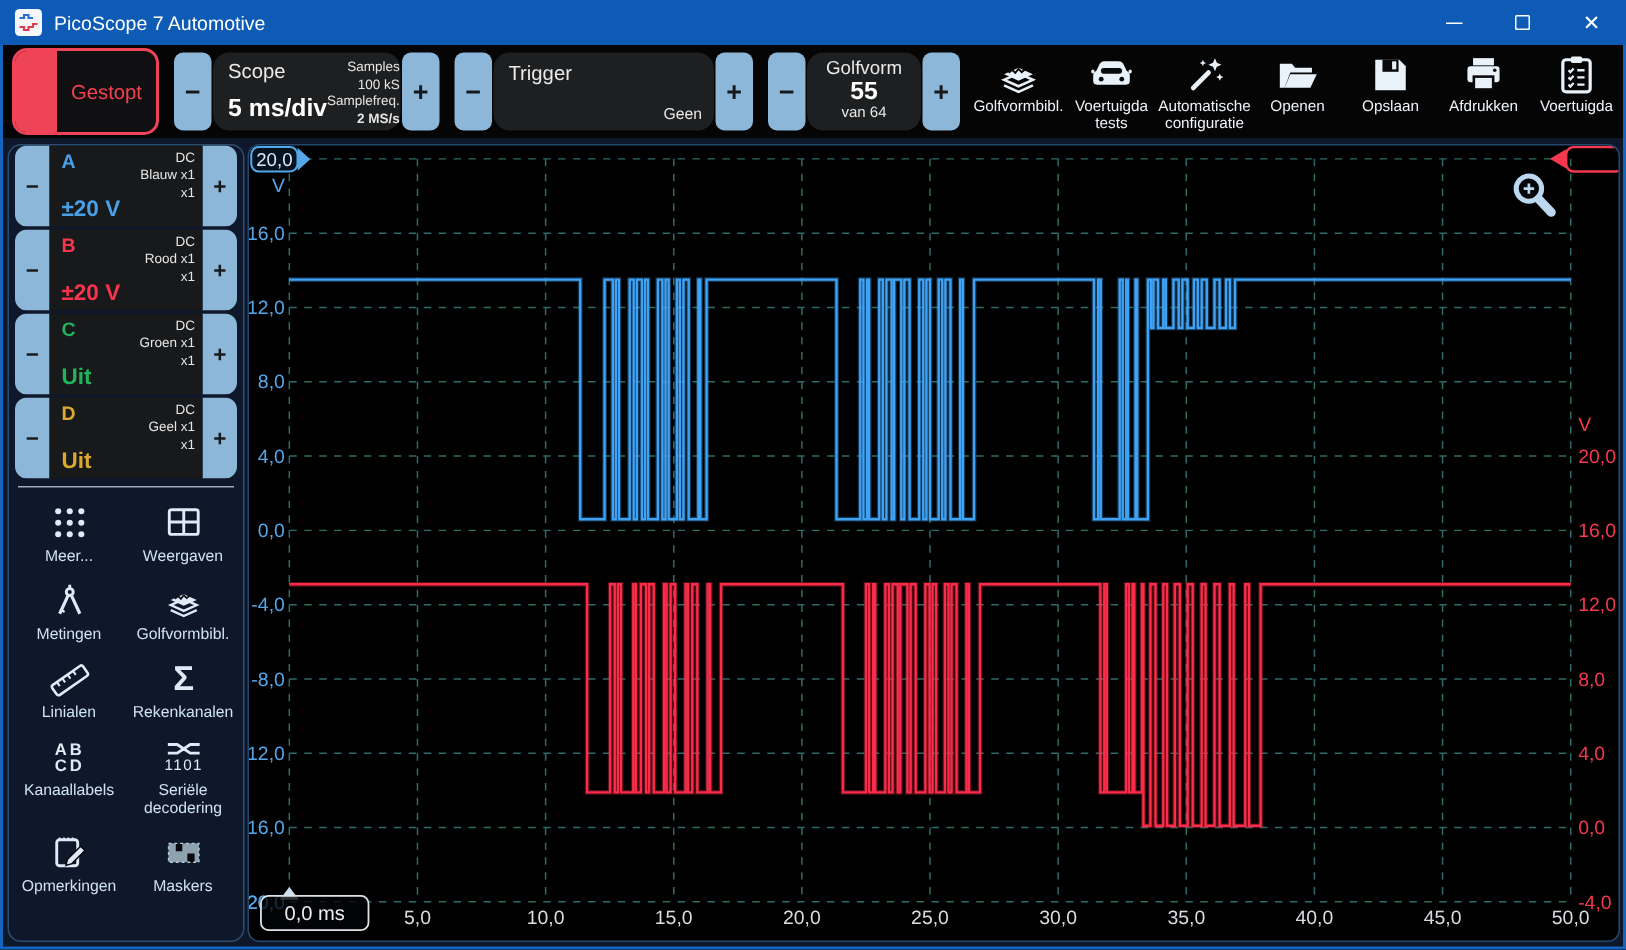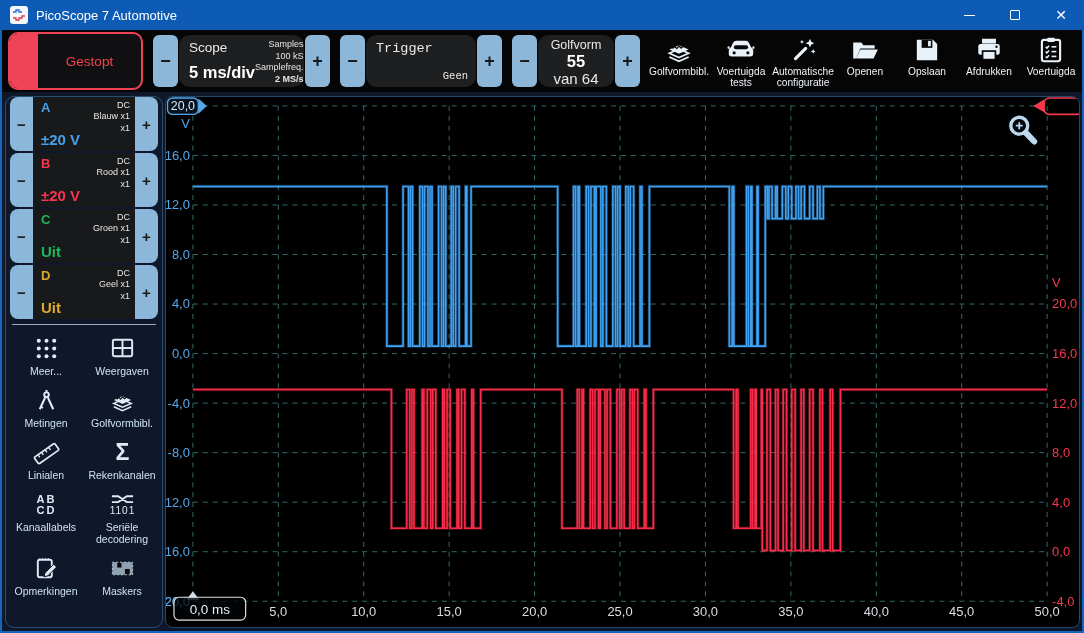--- a/index.html
+++ b/index.html
@@ -22,27 +22,27 @@
   .stopstripe { width:28px; background:#ef4358; border-radius:6px 0 0 6px; }
   .stoplabel { flex:1; display:flex; align-items:center; justify-content:center; color:#f4404f; font-size:13.5px; }
   .ctrlgroup { display:flex; align-items:center; margin-left:10px; height:52px; }
   .stepbtn { width:25px; height:52px; background:#8cb7d9; color:#16181a; font-size:18px; font-weight:bold; border:none; border-radius:6px; display:flex; align-items:center; justify-content:center; }
   .ctrlpanel { height:52px; background:#1e1f21; margin:0 1px; border-radius:11px; position:relative; color:#e9e9e9; }
   .scopepanel { width:125px; display:flex; }
   .scopeleft { padding:5px 0 5px 10px; display:flex; flex-direction:column; justify-content:space-between; white-space:nowrap; }
   .scopetitle { font-size:13.5px; }
   .scopevalue { font-size:16.5px; font-weight:bold; color:#fff; }
   .scoperight { margin-left:auto; text-align:right; font-size:9px; line-height:1.3; padding:4px 6px 0 0; color:#e4e4e4; white-space:nowrap; }
-  .trigpanel { width:110px;font-family:Liberation Mono, monospace; }
+  .trigpanel { width:147px; }
   .trigtitle { position:absolute; top:6px; left:10px; font-size:13.5px; }
   .trigmode { position:absolute; bottom:5px; right:8px; font-size:10.5px; }
   .wavepanel { width:76px; text-align:center; padding-top:3px; }
   .wavetitle { font-size:12.5px; }
   .wavevalue { font-size:16.5px; font-weight:bold; color:#fff; line-height:1.1; }
-  .wavesub { font-size:15px; }
+  .wavesub { font-size:10px; }
   .toolbuttons { display:flex; margin-left:8px; }
   .toolbtn { width:62px; height:58px; display:flex; flex-direction:column; align-items:center; justify-content:flex-start; color:#eef3f8; background:transparent; border:none; padding-top:3px; }
   .toolbtn .ticon { width:30px; height:30px; color:#e9f1f9; }
   .toolbtn .tlabel { font-size:10.2px; line-height:1.1; text-align:center; margin-top:1px; white-space:pre-line; }
 
   
   .sidebar { position:absolute; left:2px; top:92px; width:160px; bottom:2px; }
   .sidebarframe { position:absolute; left:1px; top:2px; right:1px; bottom:1px; border:1px solid #2c4e6e; border-radius:9px; }
   .channels { position:absolute; left:6px; top:3px; width:148px; }
   .chtile { display:flex; height:54px; margin-bottom:2px; border-radius:8px; overflow:hidden; }

